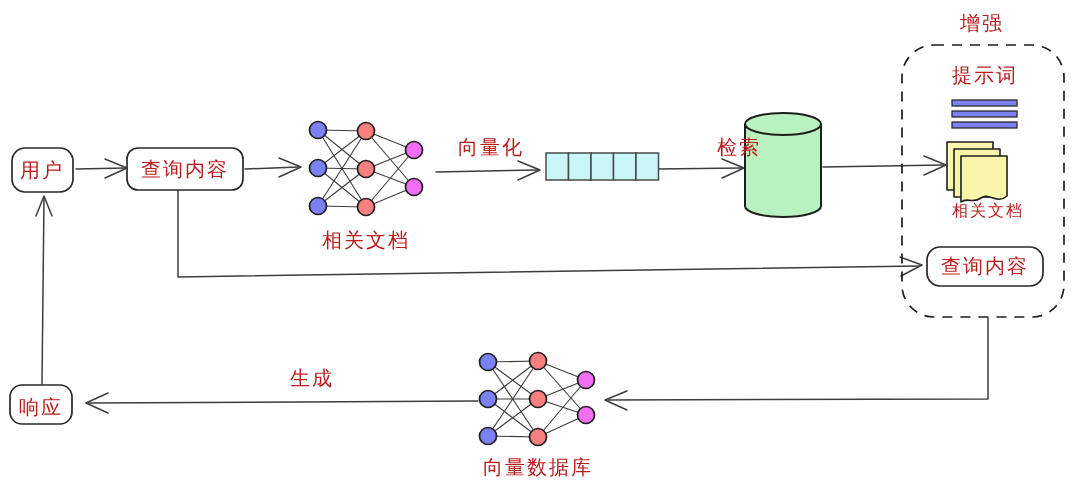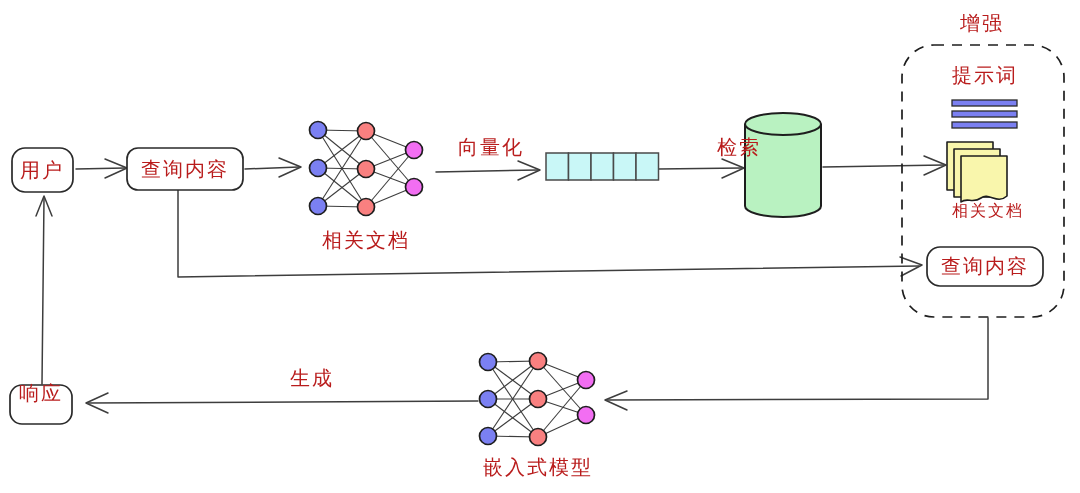--- a/index.html
+++ b/index.html
@@ -174,17 +174,17 @@
 
   <div class="lbl" style="left:42px;top:170px;">用户</div>
   <div class="lbl" style="left:185px;top:169px;">查询内容</div>
   <div class="lbl big" style="left:366px;top:240px;">相关文档</div>
   <div class="lbl" style="left:475px;top:147px;margin-left:16px;">向量化</div>
   <div class="lbl" style="left:697px;top:147px;margin-left:42px;">检索</div>
   <div class="lbl" style="left:982px;top:23px;">增强</div>
   <div class="lbl big" style="left:985px;top:75px;">提示词</div>
   <div class="lbl small" style="left:988px;top:211px;">相关文档</div>
   <div class="lbl" style="left:985px;top:266px;">查询内容</div>
-  <div class="lbl big" style="left:538px;top:467px;">嵌入式模型</div>
+  <div class="lbl big" style="left:538px;top:467px;">向量数据库</div>
   <div class="lbl big" style="left:312px;top:378px;">生成</div>
-  <div class="lbl" style="left:41px;top:393px;">响应</div>
+  <div class="lbl" style="left:41px;top:407px;">响应</div>
 
 </div>
 
 </body></html>

